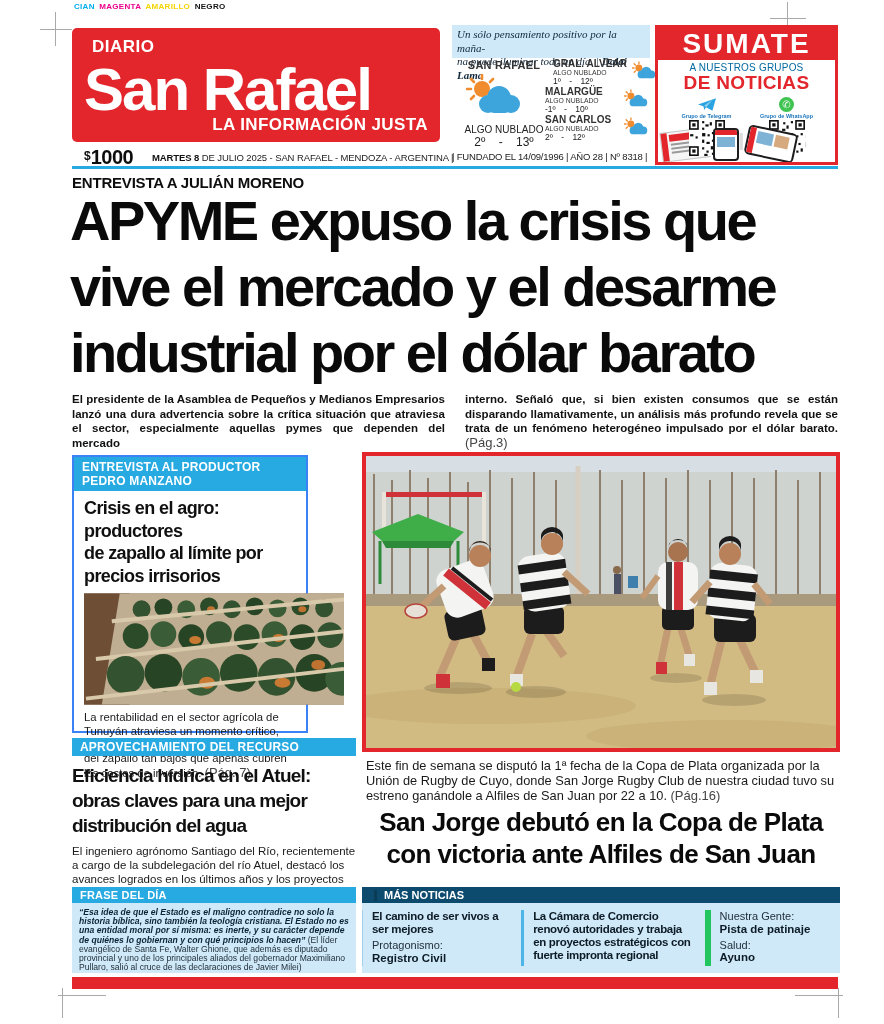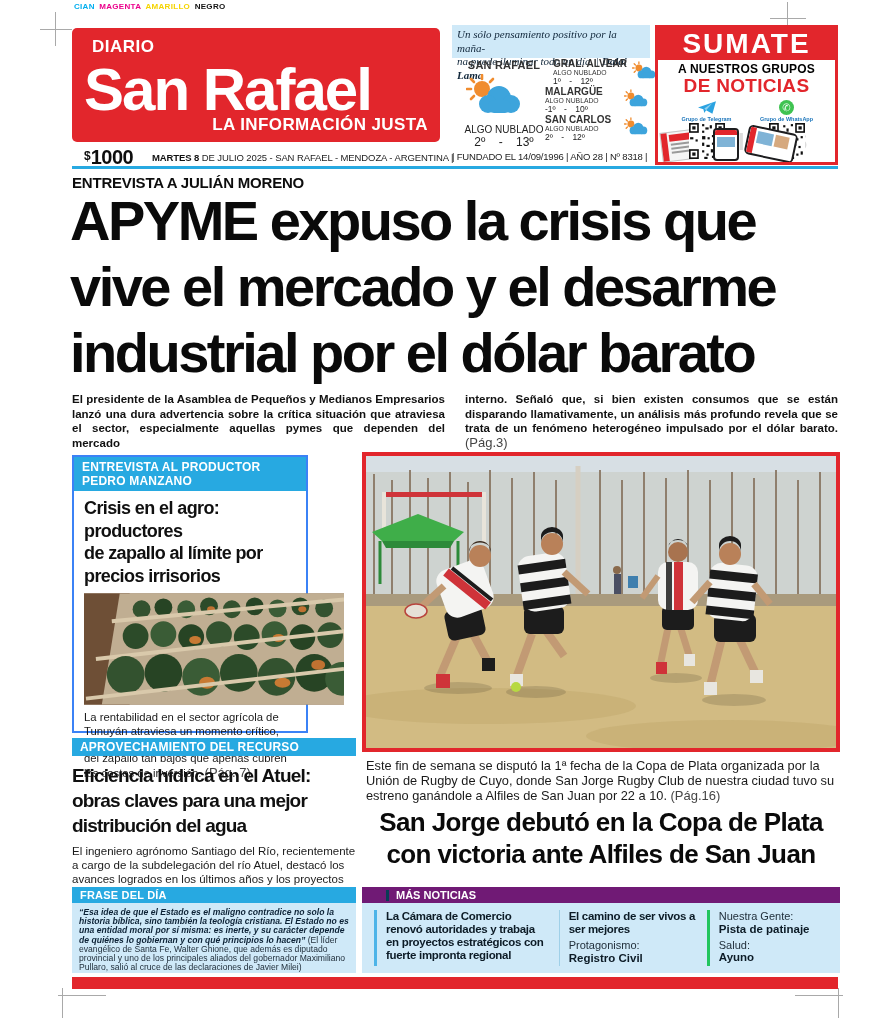--- a/index.html
+++ b/index.html
@@ -35,21 +35,21 @@
   .wx-row{position:absolute;left:545px;width:104px;height:28px;}
   .wx-row .c{font-size:10px;font-weight:bold;color:#333;}
   .wx-row .n{font-size:6.8px;color:#333;}
   .wx-row .t{font-size:8.5px;color:#222;word-spacing:6px;}
   .wx-row svg{position:absolute;right:0;top:3px;}
   
   .promo{position:absolute;left:655px;top:25px;width:183px;height:140px;border:3px solid #e2262c;
          box-sizing:border-box;background:#fff;overflow:hidden;}
   .promo-band{height:32px;background:#e2262c;color:#fff;font-weight:bold;font-size:28px;
               letter-spacing:2px;text-align:center;line-height:32px;}
-  .promo-s1{color:#000000;font-weight:bold;font-size:12px;text-align:center;margin-top:2px;letter-spacing:.2px;}
+  .promo-s1{color:#0369a1;font-weight:normal;font-size:10px;text-align:center;margin-top:2px;letter-spacing:.2px;}
   .promo-s2{color:#e2262c;font-weight:bold;font-size:19px;text-align:center;letter-spacing:.3px;margin-top:-1px;}
   .promo-groups{display:flex;justify-content:center;gap:18px;margin-top:3px;position:relative;z-index:2;}
   .pg{display:flex;flex-direction:column;align-items:center;width:62px;}
   .pg-label{font-size:5.5px;font-weight:bold;color:#1b75bb;margin:1px 0;}
   .wa-circ{width:15px;height:15px;border-radius:50%;background:#3fc351;color:#fff;font-size:10px;
            line-height:15px;text-align:center;}
   .phones{position:absolute;left:0;right:0;bottom:0;height:36px;}
   .watermark{position:absolute;left:0;right:0;bottom:6px;text-align:center;font-size:23px;font-weight:bold;
              color:#dcdcdc;letter-spacing:2px;z-index:0;}
   .npthumb{position:absolute;left:3px;bottom:2px;width:46px;height:28px;background:#f5f5f5;border:1px solid #c6c6c6;
@@ -97,27 +97,27 @@
   .frase-q{font-weight:bold;font-style:italic;color:#0c2236;}
   .frase-a{color:#22303c;}
   
   .rugbyphoto{position:absolute;left:362px;top:452px;width:478px;height:300px;border:4px solid #e2262c;
               box-sizing:border-box;overflow:hidden;background:#d7dfe4;}
   .rugby-cap{position:absolute;left:366px;top:758px;width:470px;font-size:12.8px;line-height:15px;color:#1a1a1a;}
   .rugby-head{position:absolute;left:362px;top:806px;width:478px;text-align:center;}
   .rugby-head div{font-size:26px;font-weight:bold;letter-spacing:-.6px;line-height:32px;color:#0a0a0a;}
   
   .more{position:absolute;left:362px;top:887px;width:478px;}
-  .more-bar{background:#701a75;color:#fff;font-weight:bold;font-size:11px;padding:2px 16px;display:flex;align-items:center;}
+  .more-bar{background:#0c4a6e;color:#fff;font-weight:bold;font-size:11px;padding:2px 4px;display:flex;align-items:center;}
   .more-tick{width:3px;height:11px;background:#0b3c55;margin:0 7px 0 8px;}
   .more-body{background:#cfe9f8;height:70px;box-sizing:border-box;display:flex;padding:7px 0;}
   .mcol{padding:0 9px;}
   .mcol1{width:175px;border-left:3px solid #4db4e8;margin-left:12px;}
   .mcol2{width:138px;border-left:1px solid #9fd0e8;}
-  .mcol3{width:120px;border-left:3px solid #22c55e;}
+  .mcol3{width:120px;border-left:6px solid #22c55e;}
   .mt{font-size:11.5px;font-weight:bold;line-height:13px;letter-spacing:-.3px;color:#0c1b26;}
   .ml{font-size:11px;color:#22303c;margin-top:3px;line-height:12.5px;}
   .mv{font-size:11.5px;font-weight:bold;color:#0c1b26;line-height:13px;}
   .redbar{position:absolute;left:72px;top:977px;width:766px;height:12px;background:#e2262c;}
 </style>
 </head>
 <body>
 
 <div class="page">
 
@@ -574,27 +574,27 @@
       <span class="frase-q">“Esa idea de que el Estado es el maligno contradice no solo la historia bíblica, sino también la teología cristiana. El Estado no es una entidad moral por sí misma: es inerte, y su carácter depende de quiénes lo gobiernan y con qué principios lo hacen” </span><span class="frase-a">(El líder evangélico de Santa Fe, Walter Ghione, que además es diputado provincial y uno de los principales aliados del gobernador Maximiliano Pullaro, salió al cruce de las declaraciones de Javier Milei)</span>
     </div>
   </div>
 
   <div class="more">
     <div class="more-bar">
       <span class="more-tick"></span>
       <span>MÁS NOTICIAS</span>
     </div>
     <div class="more-body">
-      <div class="mcol mcol1">
-        <div class="mt">La Cámara de Comercio renovó autoridades y trabaja en proyectos estratégicos con fuerte impronta regional</div>
-      </div>
       <div class="mcol mcol2">
         <div class="mt">El camino de ser vivos a ser mejores</div>
         <div class="ml">Protagonismo:</div>
         <div class="mv">Registro Civil</div>
+      </div>
+      <div class="mcol mcol1">
+        <div class="mt">La Cámara de Comercio renovó autoridades y trabaja en proyectos estratégicos con fuerte impronta regional</div>
       </div>
       <div class="mcol mcol3">
         <div class="ml" style="margin-top:0;">Nuestra Gente:</div>
         <div class="mv">Pista de patinaje</div>
         <div class="ml">Salud:</div>
         <div class="mv">Ayuno</div>
       </div>
     </div>
   </div>
 

